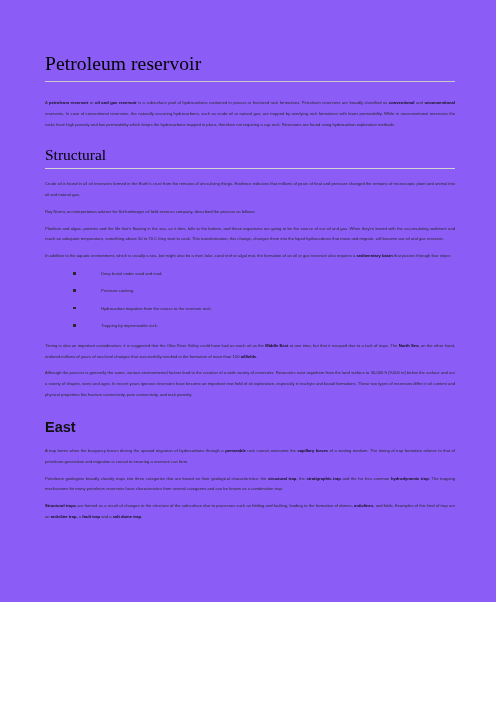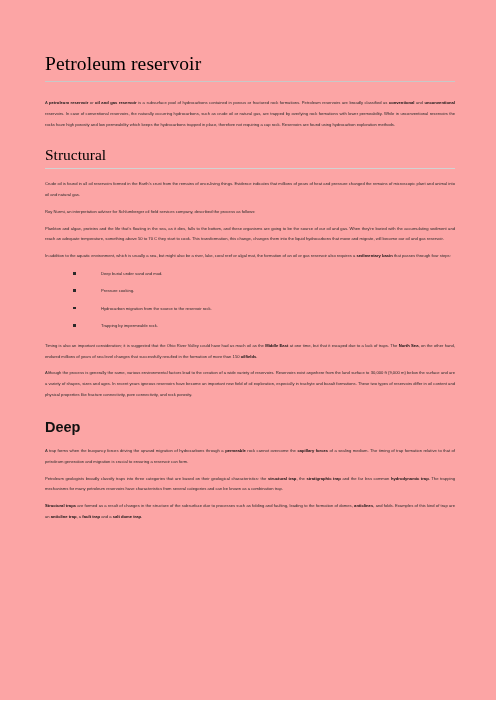--- a/index.html
+++ b/index.html
@@ -9,22 +9,22 @@
   }
   body {
     width: 496px;
     height: 702px;
     overflow: hidden;
     font-family: "Liberation Sans", sans-serif;
     color: #222222;
   }
   .page {
     width: 496px;
-    height: 700px;
-    background: #fca5a5;
+    height: 602px;
+    background: #8b5cf6;
     box-sizing: border-box;
     padding: 52px 41px 0 45px;
     position: relative;
   }
   .doc-title {
     font-family: "Liberation Serif", serif;
     font-size: 19.5px;
     font-weight: 400;
     color: #000000;
     margin: 0 0 5px 0;
@@ -121,20 +121,20 @@
         <li><span class="sq"></span><span>Pressure cooking.</span></li>
         <li><span class="sq"></span><span>Hydrocarbon migration from the source to the reservoir rock.</span></li>
         <li><span class="sq"></span><span>Trapping by impermeable rock.</span></li>
       </ul>
 
     <p class="body-text"><span>Timing is also an important consideration; it is suggested that the Ohio River Valley could have had as much oil as the </span><b>Middle East</b><span> at one time, but that it escaped due to a lack of traps. The </span><b>North Sea</b><span>, on the other hand, endured millions of years of sea level changes that successfully resulted in the formation of more than 150 </span><b>oilfields</b><span>.</span></p>
     <p class="body-text"><span>Although the process is generally the same, various environmental factors lead to the creation of a wide variety of reservoirs. Reservoirs exist anywhere from the land surface to 30,000 ft (9,000 m) below the surface and are a variety of shapes, sizes and ages. In recent years igneous reservoirs have become an important new field of oil exploration, especially in trachyte and basalt formations. These two types of reservoirs differ in oil content and physical properties like fracture connectivity, pore connectivity, and rock porosity.</span></p>
   </div>
 
   <div>
-    <h2 class="section-title-sans">Deep</h2>
+    <h2 class="section-title-sans">East</h2>
 
     <p class="body-text"><span>A trap forms when the buoyancy forces driving the upward migration of hydrocarbons through a </span><b>permeable</b><span> rock cannot overcome the </span><b>capillary forces</b><span> of a sealing medium. The timing of trap formation relative to that of petroleum generation and migration is crucial to ensuring a reservoir can form.</span></p>
     <p class="body-text"><span>Petroleum geologists broadly classify traps into three categories that are based on their geological characteristics: the </span><b>structural trap</b><span>, the </span><b>stratigraphic trap</b><span> and the far less common </span><b>hydrodynamic trap</b><span>. The trapping mechanisms for many petroleum reservoirs have characteristics from several categories and can be known as a combination trap.</span></p>
     <p class="body-text"><b>Structural traps</b><span> are formed as a result of changes in the structure of the subsurface due to processes such as folding and faulting, leading to the formation of domes, </span><b>anticlines</b><span>, and folds. Examples of this kind of trap are an </span><b>anticline trap</b><span>, a </span><b>fault trap</b><span> and a </span><b>salt dome trap</b><span>.</span></p>
   </div>
 
 </div>
 
 </body></html>

